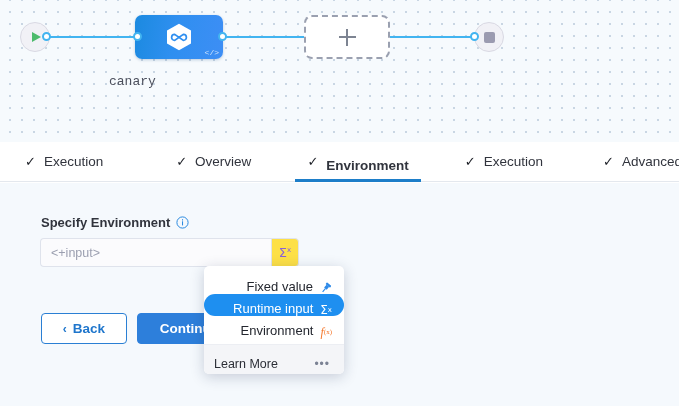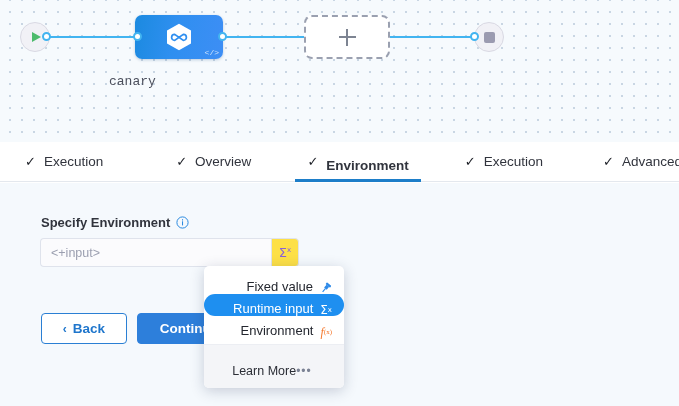--- a/index.html
+++ b/index.html
@@ -304,26 +304,26 @@
     border-radius: 11px;
   }
   .dd-icon { display: inline-flex; align-items: center; line-height: 1; }
   .sig-white { font-size: 12px; color: #ffffff; font-family: "DejaVu Sans", sans-serif; }
   .sig-white sup { font-size: 7px; }
   .fx-icon { font-size: 12px; color: #f4762a; font-style: italic; font-family: "Liberation Serif", serif; }
   .fx-icon sub { font-size: 7px; font-style: normal; }
 
   .dd-footer {
     margin-top: 6px;
-    height: 44px;
+    height: 30px;
     background: #f4f5f8;
     border-top: 1px solid #eceef3;
     display: flex;
     align-items: center;
-    justify-content: center;
+    justify-content: space-between;
     padding: 8px 14px 0 10px;
     font-size: 12.5px;
     color: #2b2e36;
     cursor: pointer;
   }
   .dots {
     letter-spacing: 1px;
     color: #7b8294;
     font-size: 12px;
     line-height: 1;

